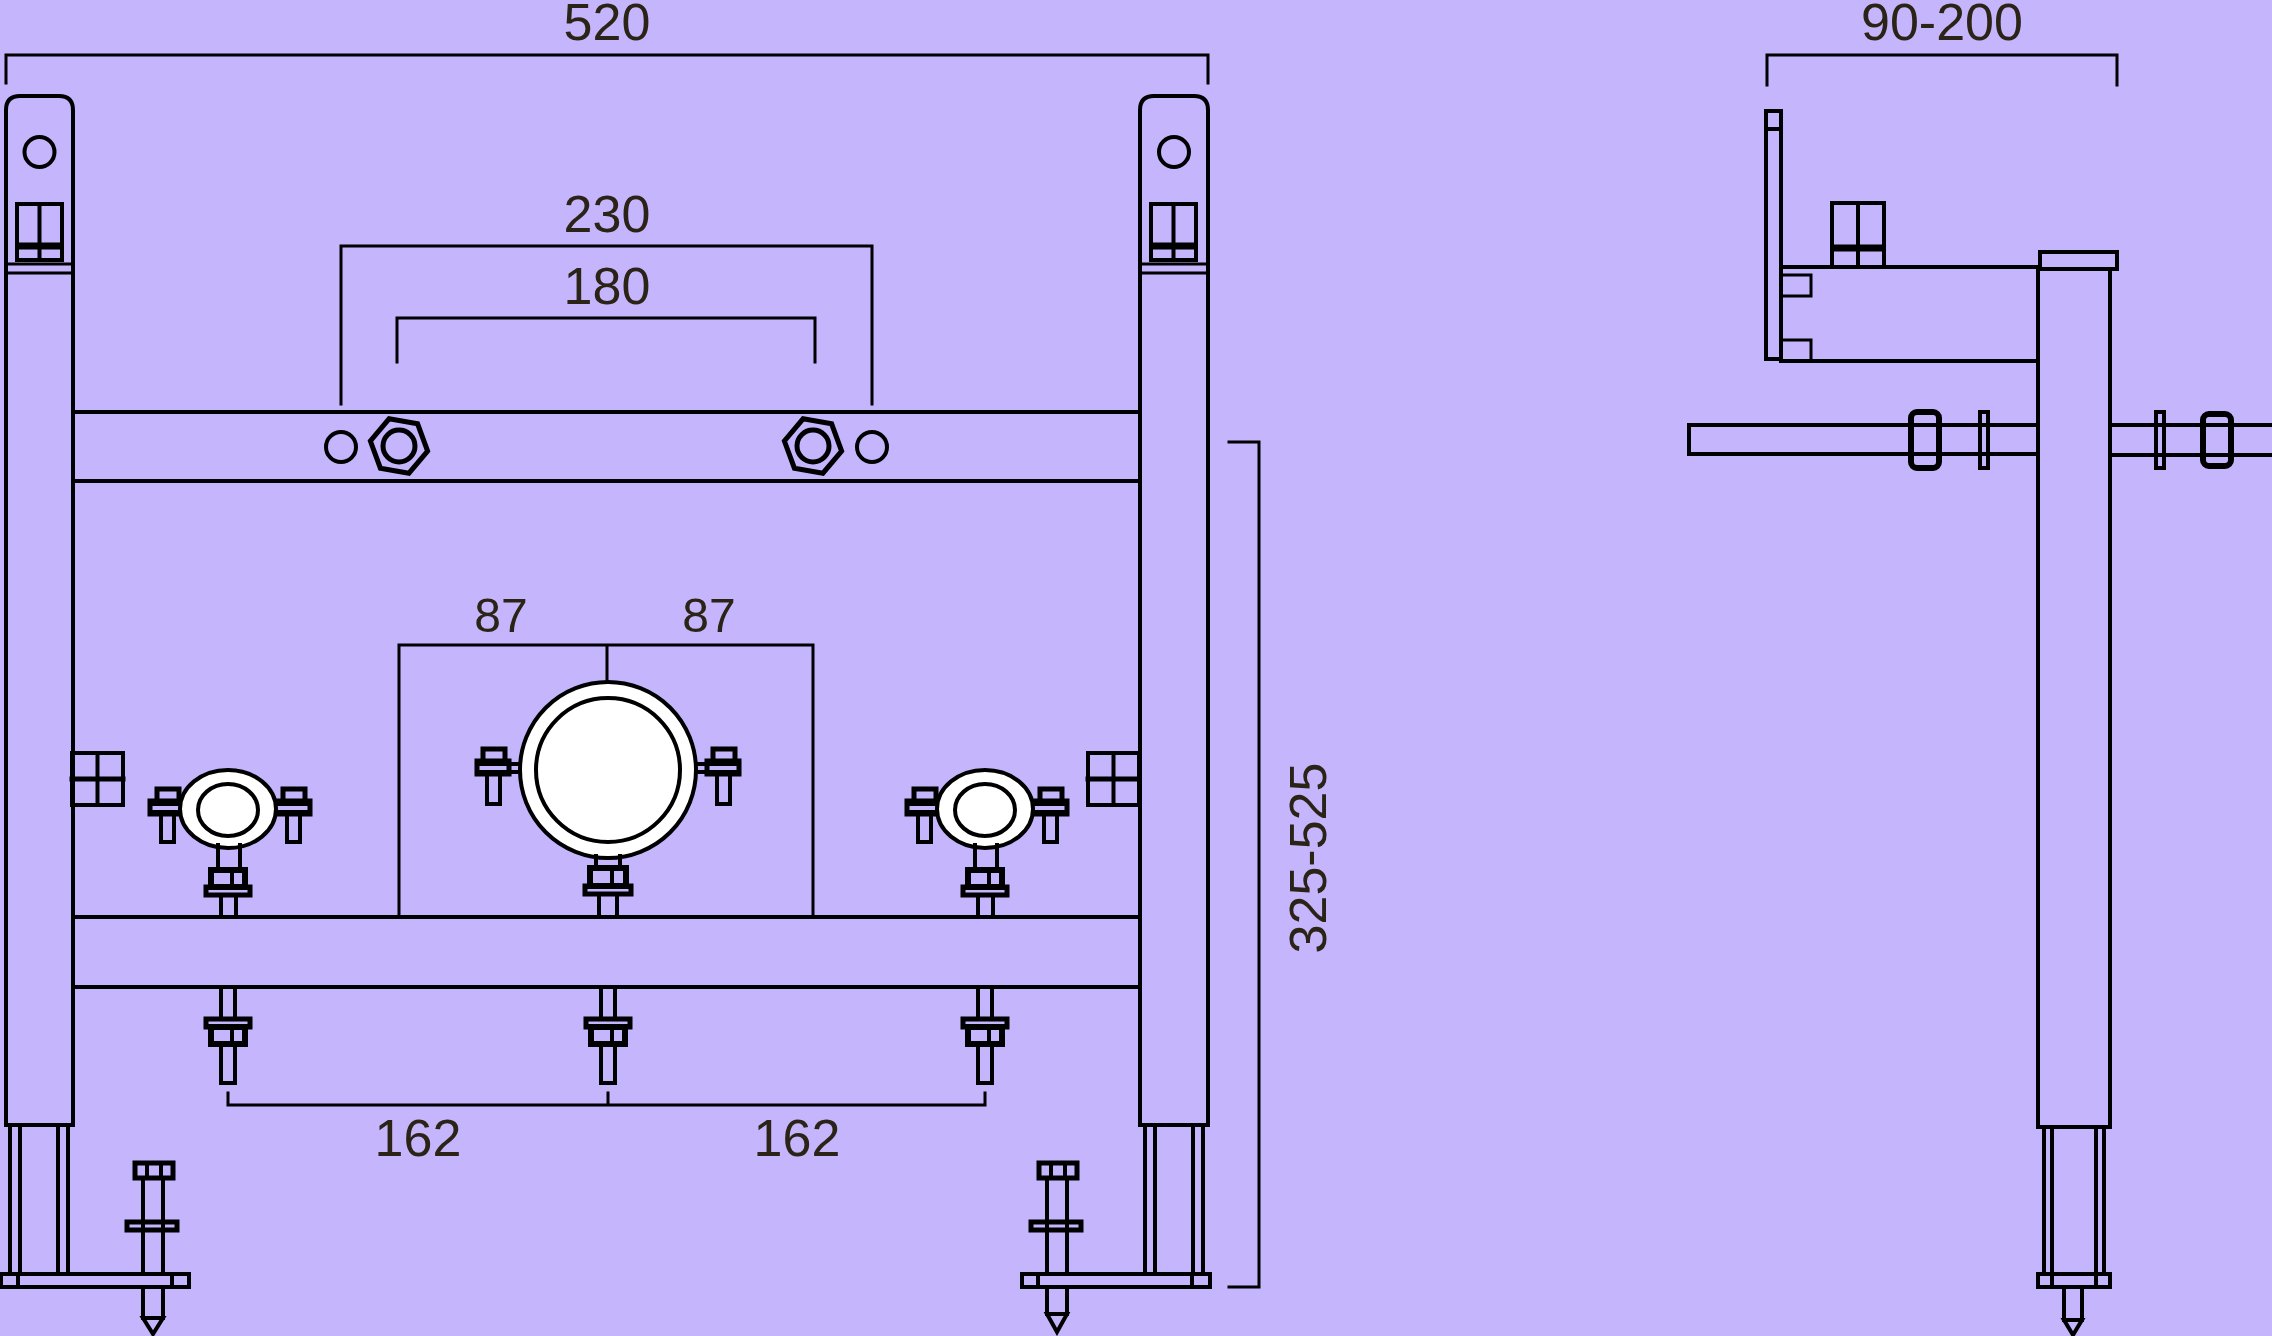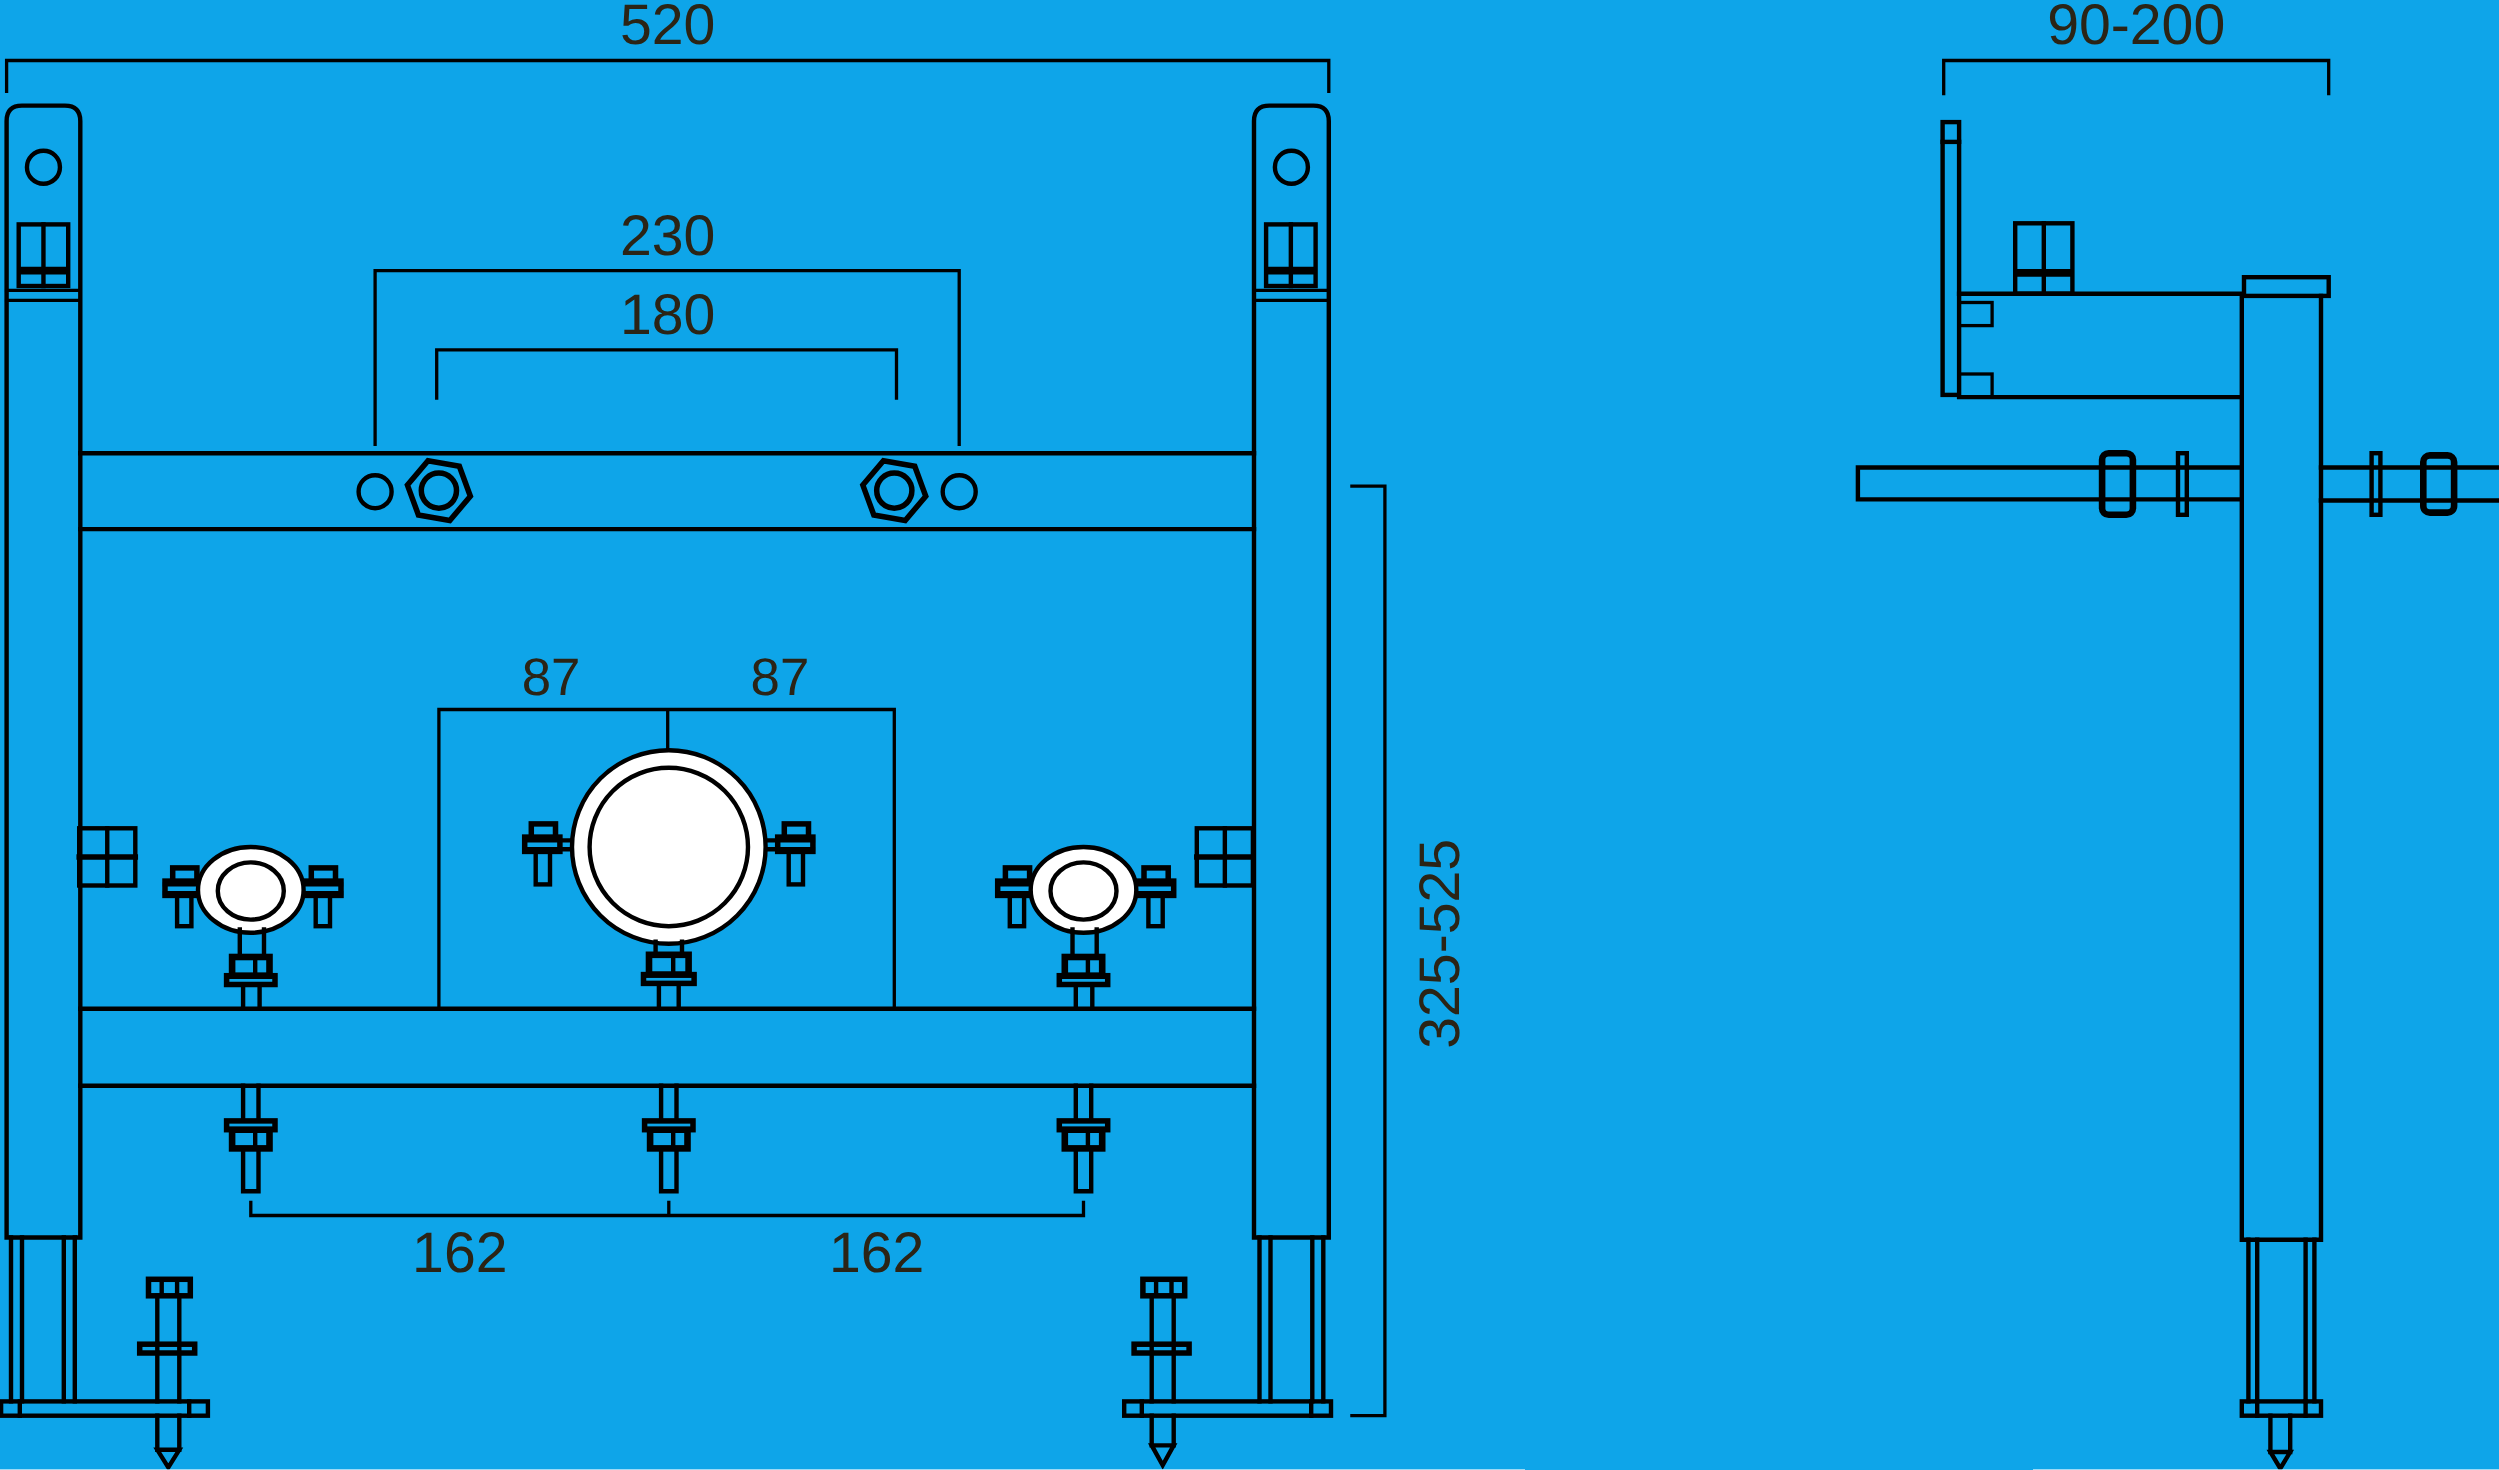--- a/index.html
+++ b/index.html
@@ -4,21 +4,21 @@
 <style>
   html, body {
     margin: 0;
     padding: 0;
     background: #ffffff;
   }
   #stage {
     position: relative;
     width: 2272px;
     height: 1336px;
-    background: #0ea5e9;
+    background: #c4b5fd;
     font-family: "Liberation Sans", sans-serif;
   }
   svg { display: block; }
   .ln   { stroke: #000000; stroke-width: 4;   fill: none; stroke-linecap: square; }
   .ln3  { stroke: #000000; stroke-width: 3;   fill: none; stroke-linecap: square; }
   .bold { stroke: #000000; stroke-width: 6;   fill: none; stroke-linecap: square; }
   .b5   { stroke: #000000; stroke-width: 5;   fill: none; stroke-linecap: square; }
   .b7   { stroke: #000000; stroke-width: 7;   fill: none; stroke-linecap: butt; }
   .dim  { stroke: #000000; stroke-width: 3;   fill: none; stroke-linecap: square; }
   .white { fill: #ffffff; }

